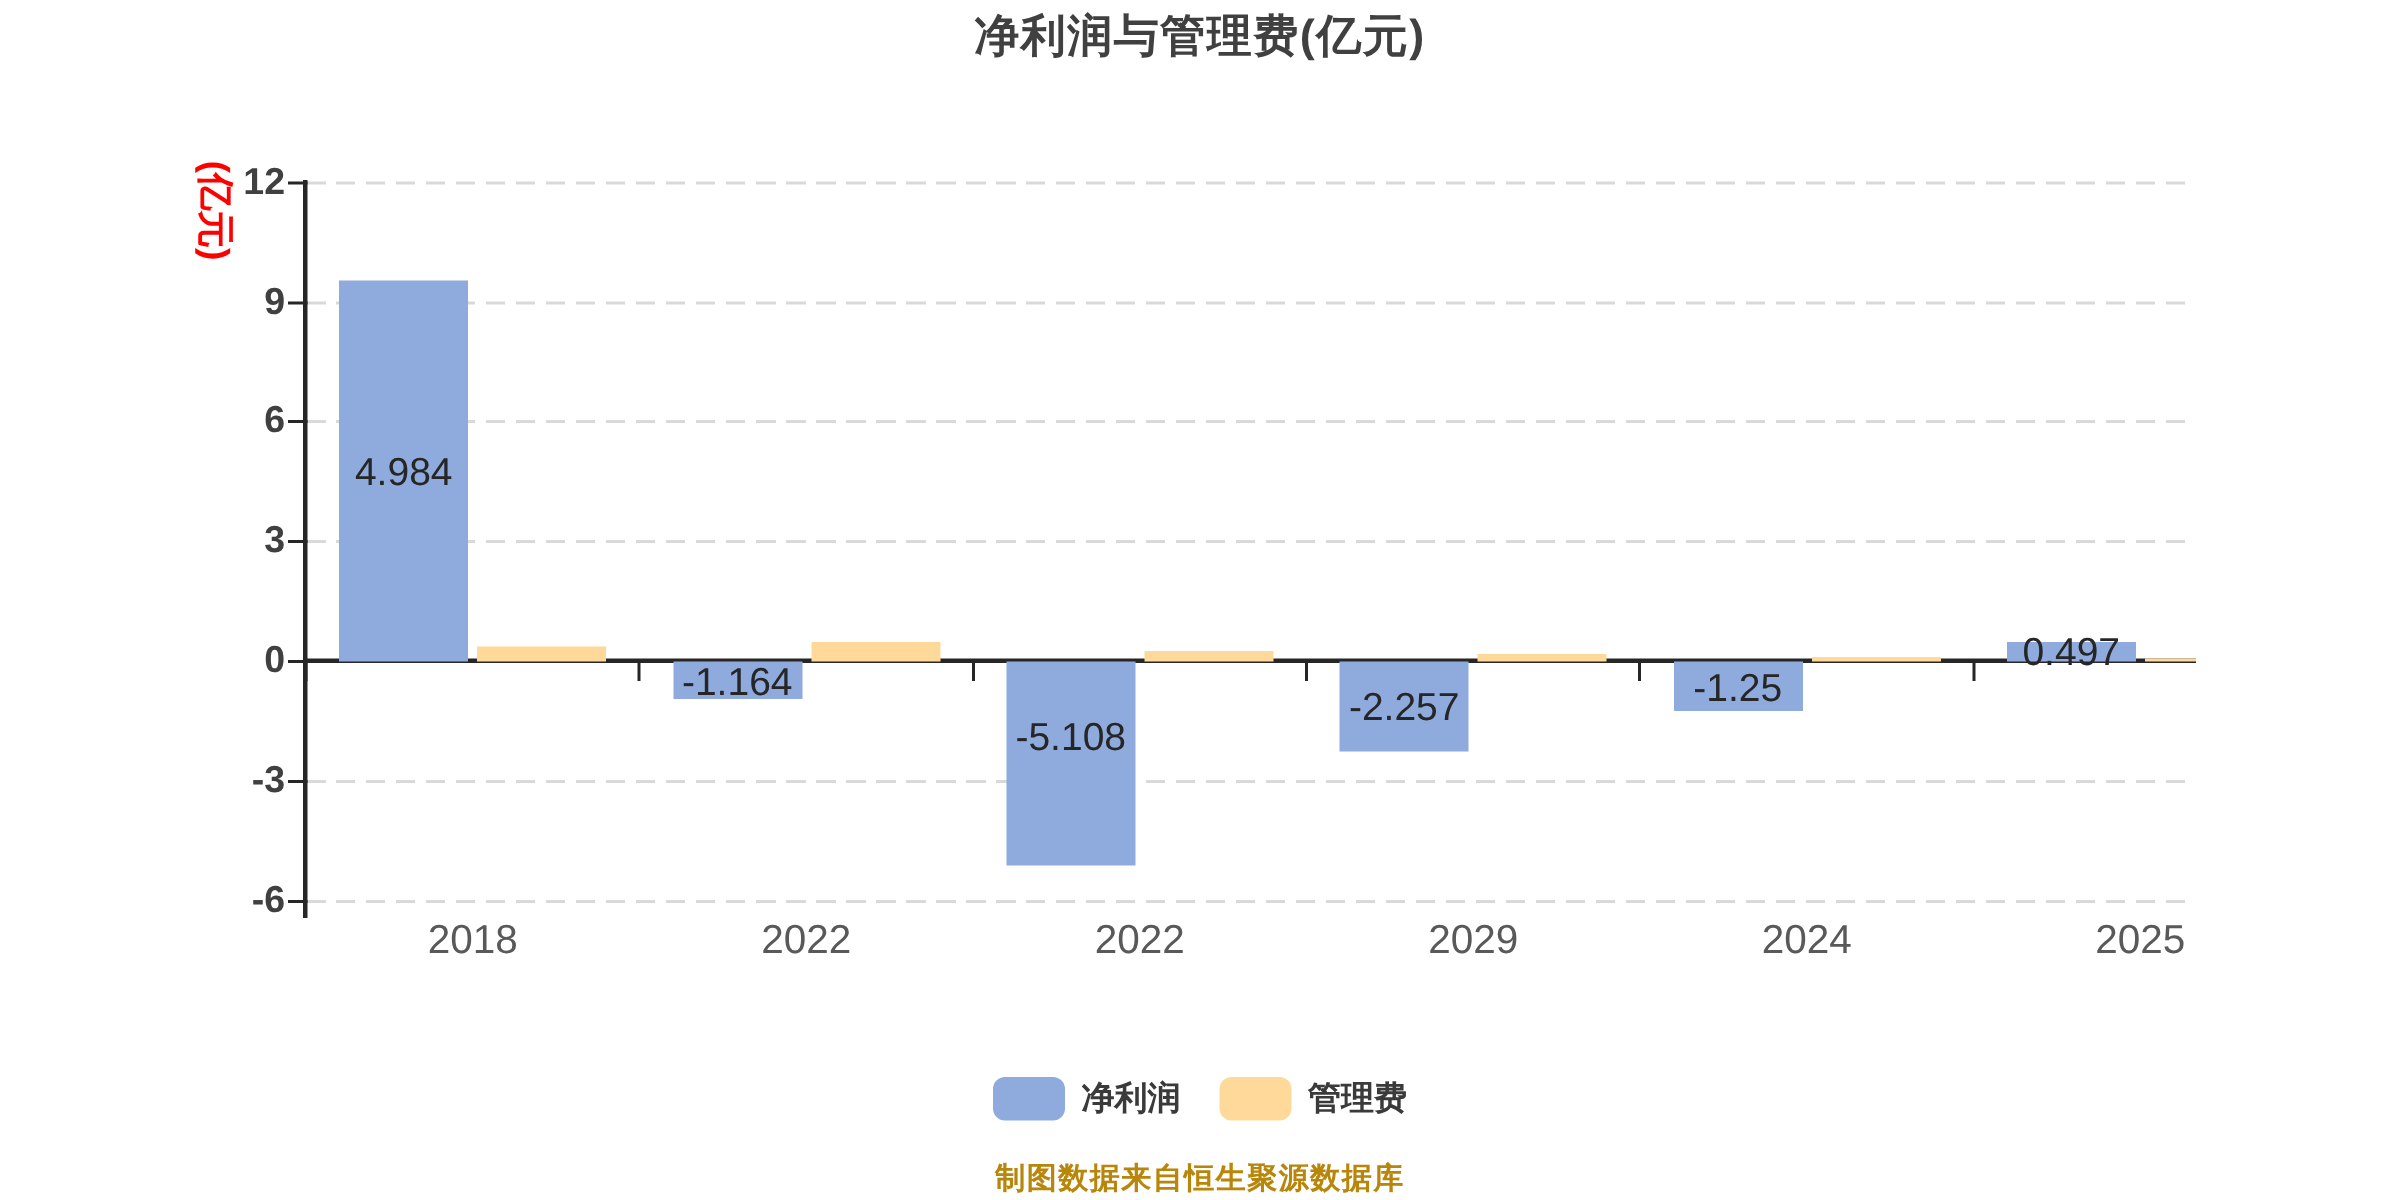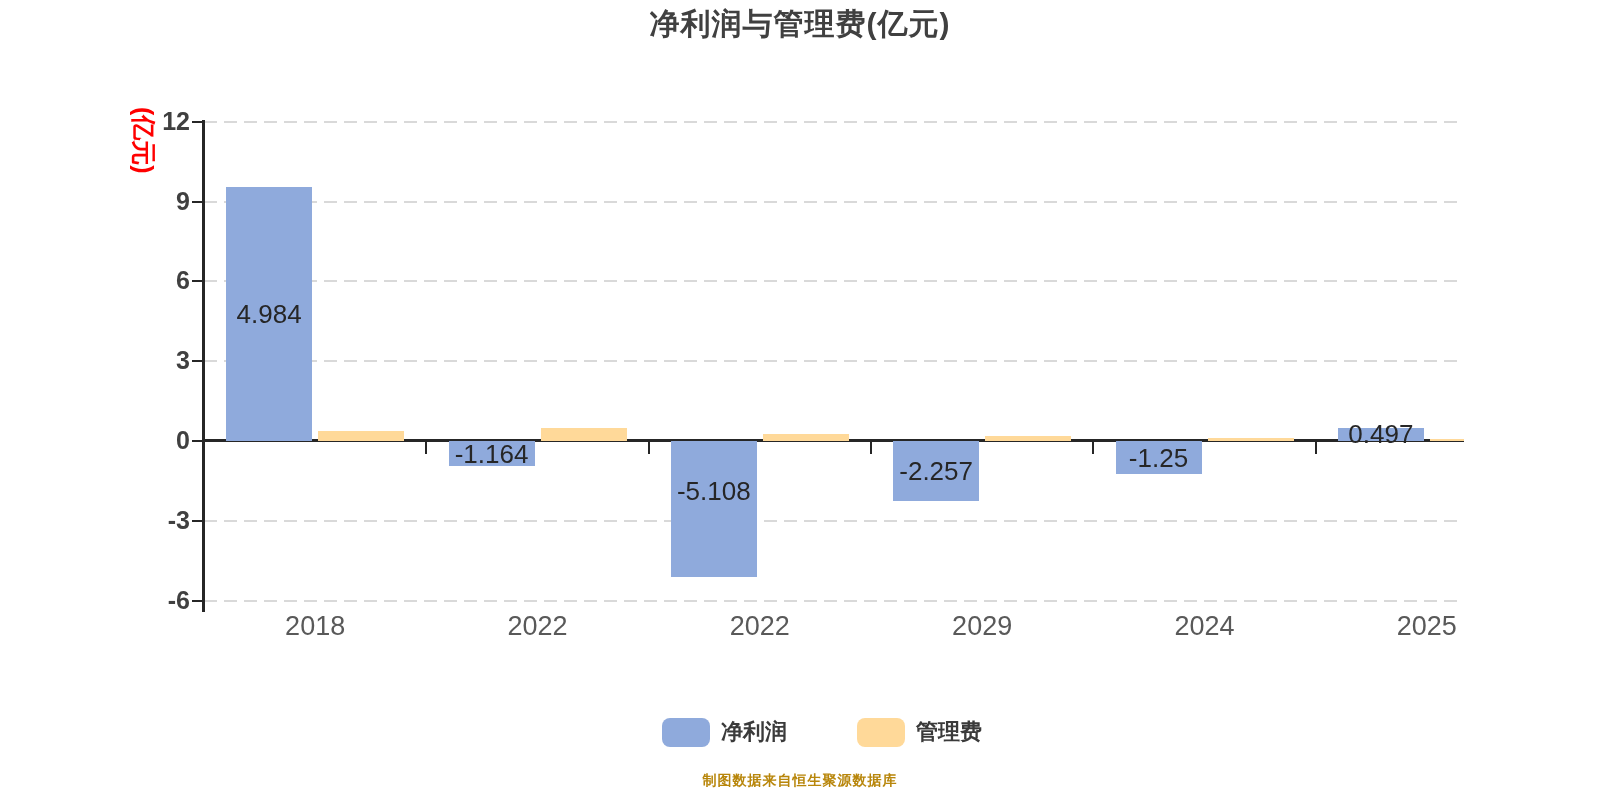--- a/index.html
+++ b/index.html
@@ -25,26 +25,26 @@
     font-size:25px;font-weight:bold;color:#404040;}
   .x-tick-label{position:absolute;width:120px;text-align:center;
     font-size:27px;color:#595959;}
   .bar{position:absolute;}
   .bar-value-label{position:absolute;text-align:center;
     font-size:26px;color:#262626;white-space:nowrap;}
   #legend{
     position:absolute;left:0;top:717px;width:1600px;
     display:flex;justify-content:center;align-items:center;gap:26px;
   }
-  .legend-item{display:flex;align-items:center;gap:11px;margin-left:44px;}
+  .legend-item{display:flex;align-items:center;gap:11px;}
   .legend-swatch{width:48px;height:29px;border-radius:8px;}
   .legend-label{font-size:22px;font-weight:bold;color:#3a3a3a;}
   #footer-note{
     position:absolute;left:0;top:772px;width:1600px;text-align:center;
-    font-size:14px;font-weight:bold;color:#b8860b;letter-spacing:1px;
+    font-size:20px;font-weight:bold;color:#b8860b;letter-spacing:1px;
   }
 </style>
 </head>
 <body>
 
 <div id="canvas">
   <div id="chart-title">净利润与管理费(亿元)</div>
   <div id="y-unit-label">(亿元)</div>
 
   <div id="plot">

